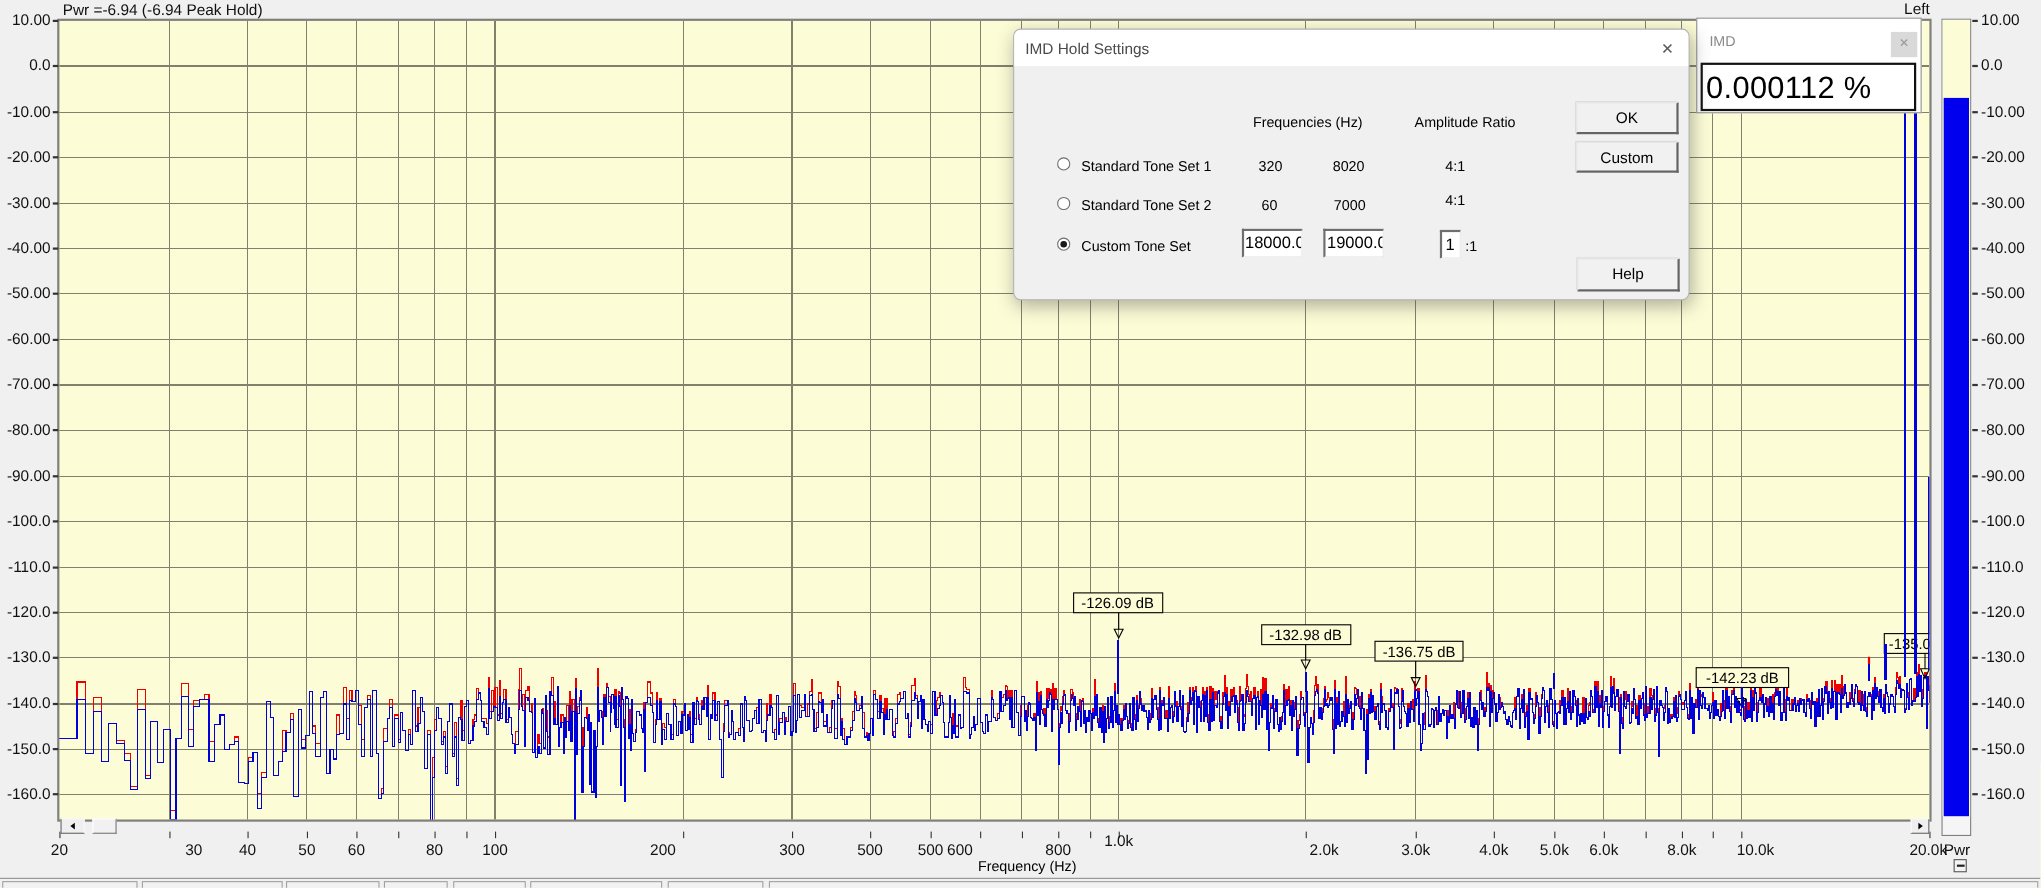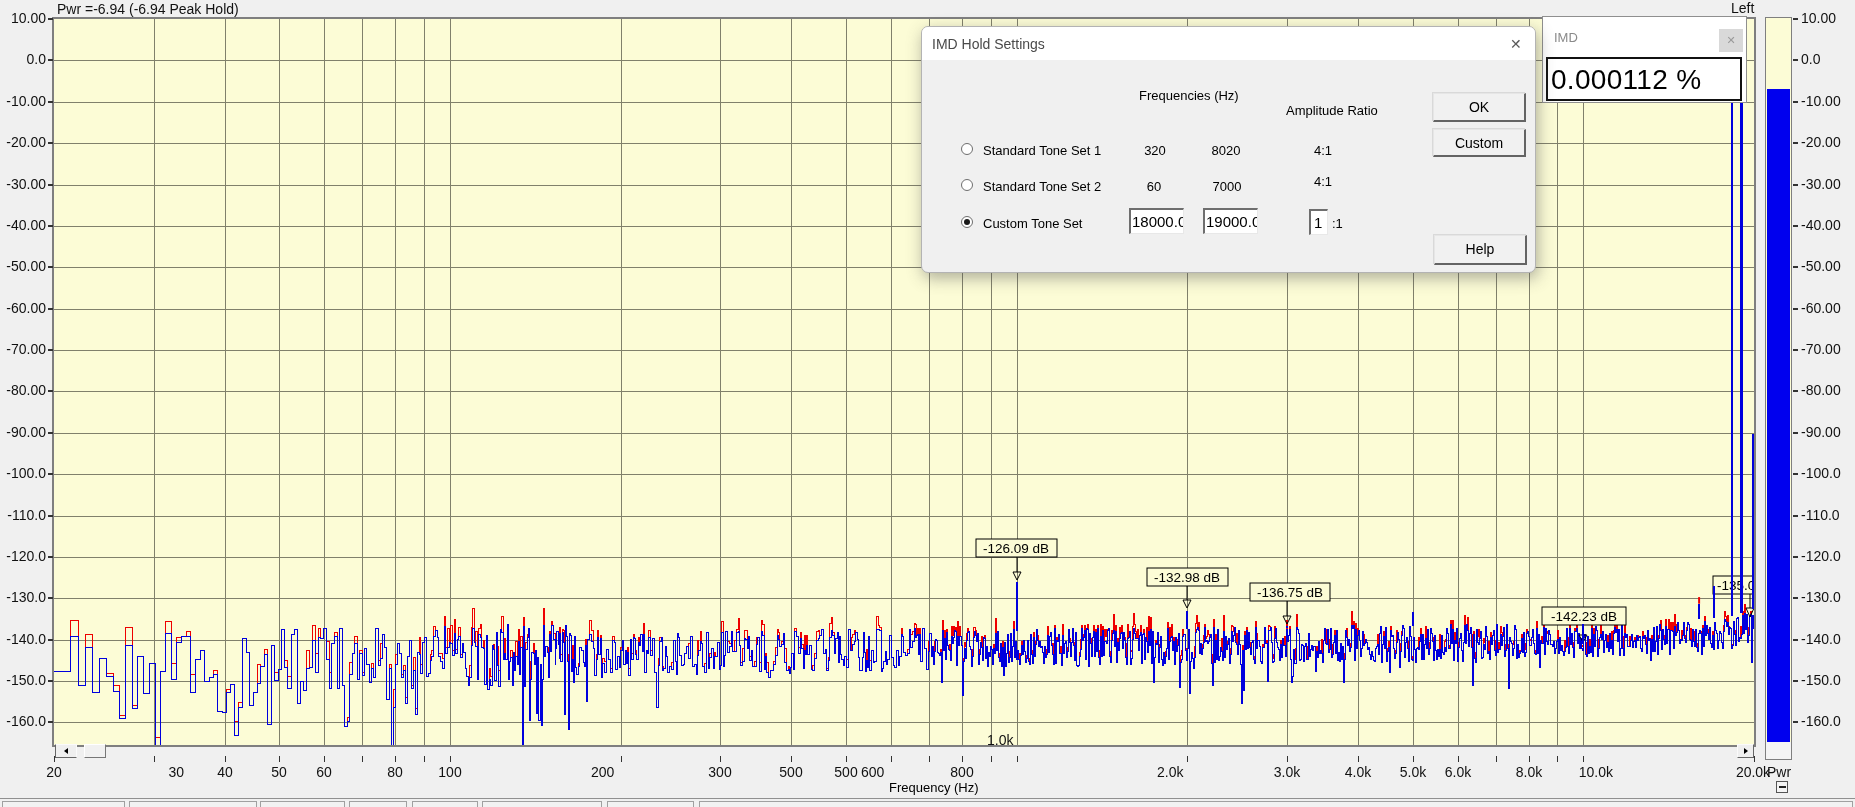--- a/index.html
+++ b/index.html
@@ -198,22 +198,22 @@
 <div style="position:absolute;left:279px;top:764px;width:60px;margin-left:-30px;text-align:center" class="tk">50</div>
 <div style="position:absolute;left:324px;top:764px;width:60px;margin-left:-30px;text-align:center" class="tk">60</div>
 <div style="position:absolute;left:395px;top:764px;width:60px;margin-left:-30px;text-align:center" class="tk">80</div>
 <div style="position:absolute;left:450px;top:764px;width:60px;margin-left:-30px;text-align:center" class="tk">100</div>
 <div style="position:absolute;left:621px;top:764px;width:60px;margin-left:-30px;" class="tk">200</div>
 <div style="position:absolute;left:720px;top:764px;width:60px;margin-left:-30px;text-align:center" class="tk">300</div>
 <div style="position:absolute;left:791px;top:764px;width:60px;margin-left:-30px;text-align:center" class="tk">500</div>
 <div style="position:absolute;left:846px;top:764px;width:60px;margin-left:-30px;text-align:center" class="tk">500</div>
 <div style="position:absolute;left:891px;top:764px;width:60px;margin-left:-30px;text-align:left" class="tk">600</div>
 <div style="position:absolute;left:962px;top:764px;width:60px;margin-left:-30px;text-align:center" class="tk">800</div>
-<div style="position:absolute;left:1017px;top:732px;width:60px;margin-left:-30px;" class="tk">1.0k</div>
-<div style="position:absolute;left:1187px;top:764px;width:60px;margin-left:-30px;text-align:left" class="tk">2.0k</div>
+<div style="position:absolute;left:1017px;top:756px;width:60px;margin-left:-30px;text-align:center" class="tk">1.0k</div>
+<div style="position:absolute;left:1187px;top:764px;width:60px;margin-left:-30px;text-align:right" class="tk">2.0k</div>
 <div style="position:absolute;left:1287px;top:764px;width:60px;margin-left:-30px;text-align:center" class="tk">3.0k</div>
 <div style="position:absolute;left:1358px;top:764px;width:60px;margin-left:-30px;text-align:center" class="tk">4.0k</div>
 <div style="position:absolute;left:1413px;top:764px;width:60px;margin-left:-30px;text-align:center" class="tk">5.0k</div>
 <div style="position:absolute;left:1458px;top:764px;width:60px;margin-left:-30px;text-align:center" class="tk">6.0k</div>
 <div style="position:absolute;left:1529px;top:764px;width:60px;margin-left:-30px;text-align:center" class="tk">8.0k</div>
 <div style="position:absolute;left:1583px;top:764px;width:60px;margin-left:-30px;text-align:right" class="tk">10.0k</div>
 <div style="position:absolute;left:1753px;top:764px;width:60px;margin-left:-30px;text-align:center" class="tk">20.0k</div>
 <div class="sm" style="position:absolute;left:889px;top:780px">Frequency (Hz)</div>
 
 <div style="position:absolute;left:55px;top:744px;width:22px;height:14px;background:#efefef;border:1px solid #666;border-top-color:#fafafa;border-right-color:#fafafa"></div>
@@ -242,21 +242,21 @@
 <div style="position:absolute;left:1542px;top:16px;width:205px;height:87px;background:#fff;border:1px solid #8f8f8f"></div>
 <div class="sm" style="position:absolute;left:1554px;top:30px;color:#8a8a8a">IMD</div>
 <div style="position:absolute;left:1719px;top:29px;width:24px;height:23px;background:#d9d9d9;color:#9a9a9a;font-size:11px;text-align:center;line-height:23px">✕</div>
 <div style="position:absolute;left:1546px;top:57px;width:196px;height:44px;background:#fff;border:2px solid #111"></div>
 <div style="position:absolute;left:1551px;top:64px;font-size:28px;color:#000;letter-spacing:0.3px">0.000112 %</div>
 
 <div style="position:absolute;left:921px;top:26px;width:615px;height:247px;background:#f0f0f0;border:1px solid #b3b3b3;border-radius:7px;box-shadow:2px 5px 16px rgba(80,80,80,0.45);overflow:hidden">
   <div style="position:absolute;left:0;top:0;width:100%;height:33px;background:#fff"></div>
   <div style="position:absolute;left:10px;top:9px;font-size:14px;color:#4a4a4a">IMD Hold Settings</div>
   <div style="position:absolute;left:588px;top:9px;font-size:14px;color:#5a5a5a">✕</div>
-  <div class="sm" style="position:absolute;left:217px;top:61px">Frequencies (Hz)</div>
+  <div class="sm" style="position:absolute;left:217px;top:76px">Frequencies (Hz)</div>
   <div class="sm" style="position:absolute;left:364px;top:76px">Amplitude Ratio</div>
   <div class="btn" style="position:absolute;left:511px;top:66px;width:93px;height:29px">OK</div>
   <div class="btn" style="position:absolute;left:511px;top:102px;width:93px;height:28px">Custom</div>
   <div class="btn" style="position:absolute;left:512px;top:208px;width:93px;height:30px">Help</div>
   <div class="radio" style="left:39px;top:116px"></div>
   <div class="sm" style="position:absolute;left:61px;top:116px">Standard Tone Set 1</div>
   <div class="sm ctr" style="left:203px;top:116px;width:60px">320</div>
   <div class="sm ctr" style="left:274px;top:116px;width:60px">8020</div>
   <div class="sm ctr" style="left:371px;top:116px;width:60px">4:1</div>
   <div class="radio" style="left:39px;top:152px"></div>

